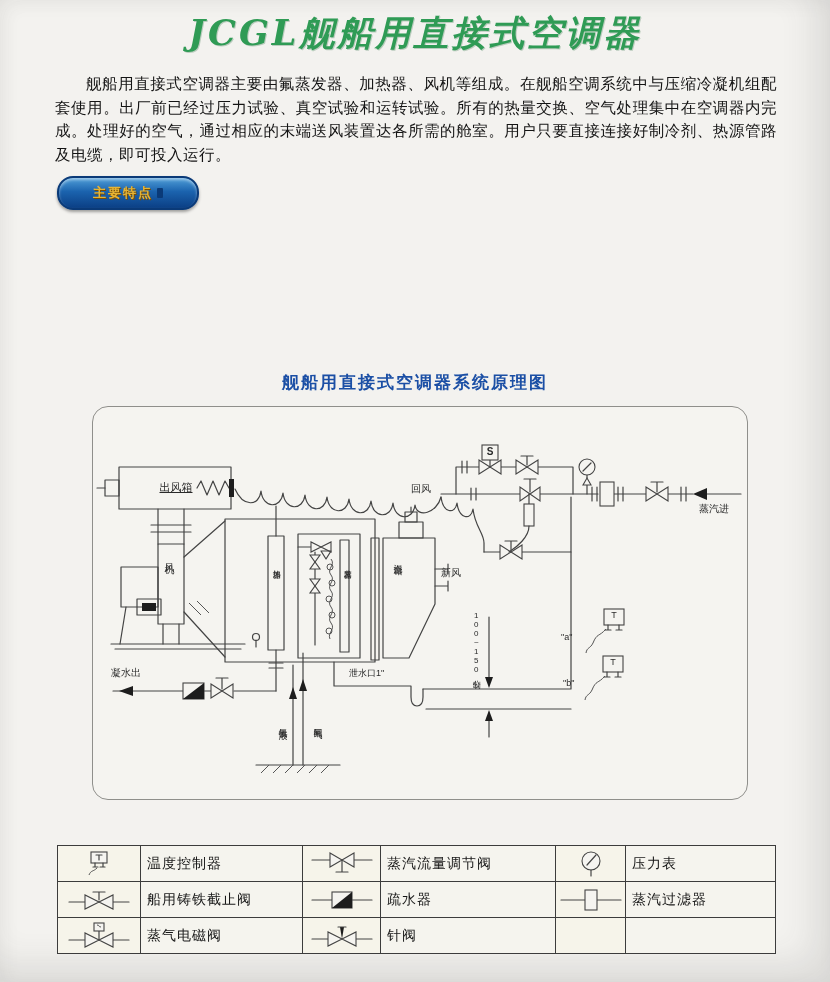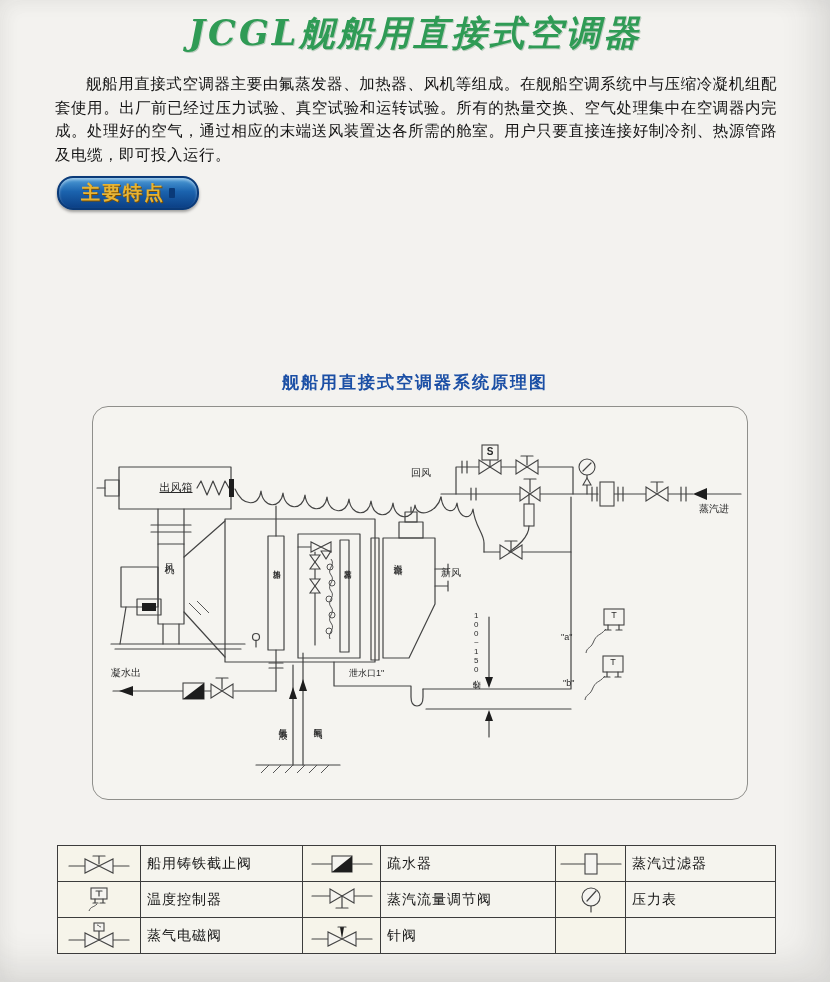--- a/index.html
+++ b/index.html
@@ -22,21 +22,21 @@
     color:#141414;font-weight:500;letter-spacing:.5px;
   }
   .badge{
     position:absolute;left:57px;top:176px;width:138px;height:30px;
     background:linear-gradient(180deg,#4f9ed8 0%,#1b63ae 45%,#0b3f85 100%);
     border:2px solid #0a3a78;border-radius:16px;
     display:flex;align-items:center;justify-content:center;
     box-shadow:0 2px 3px rgba(0,0,0,.35), inset 0 2px 3px rgba(255,255,255,.45);
   }
   .badge-text{
-    font-size:19px;font-weight:bold;letter-spacing:2px;color:#e7b433;
+    font-size:13px;font-weight:bold;letter-spacing:2px;color:#e7b433;
     text-shadow:1px 1px 0 #7a4d00;
   }
   .badge-notch{width:6px;height:10px;background:#0a3a78;margin-left:4px;border-radius:1px;}
   .features{position:absolute;left:88px;top:214px;font-size:15px;line-height:32px;color:#141414;font-weight:500;}
   .features div{white-space:nowrap;}
   .diagram-title{
     position:absolute;left:0;top:371px;width:100%;text-align:center;
     font-size:17px;font-weight:bold;letter-spacing:2px;color:#1b4fa5;
   }
   .diagram{
@@ -222,21 +222,21 @@
         <path class="thin" d="M512,269 C505,277 503,273 499,283 C496,289 493,287 492,293"></path>
       </g>
     </svg>
 
     <div class="dlabel" style="left:53px;top:74px;width:60px;text-align:center;font-size:11px;text-decoration:underline;">出风箱</div>
     <div class="dlabel vlabel" style="left:71px;top:148px;">风机</div>
     <div class="dlabel vlabel" style="left:178px;top:156px;font-size:8px;">加热器</div>
     <div class="dlabel vlabel" style="left:249px;top:156px;font-size:8px;">蒸发器</div>
     <div class="dlabel vlabel" style="left:299px;top:150px;font-size:9px;">混合箱</div>
     <div class="dlabel" style="left:348px;top:160px;">新风</div>
-    <div class="dlabel" style="left:318px;top:60px;">回风</div>
+    <div class="dlabel" style="left:318px;top:76px;">回风</div>
     <div class="dlabel" style="left:606px;top:96px;">蒸汽进</div>
     <div class="dlabel" style="left:18px;top:260px;">凝水出</div>
     <div class="dlabel" style="left:256px;top:262px;font-size:9px;">泄水口1"</div>
     <div class="dlabel vlabel" style="left:378px;top:204px;font-size:8px;letter-spacing:0;">100~150公制</div>
     <div class="dlabel vlabel" style="left:184px;top:314px;font-size:9px;">氟供液</div>
     <div class="dlabel vlabel" style="left:219px;top:314px;font-size:9px;">氟回气</div>
     <div class="dlabel" style="left:468px;top:226px;font-size:9px;">"a"</div>
     <div class="dlabel" style="left:470px;top:272px;font-size:9px;">"b"</div>
     <div class="dlabel" style="left:389px;top:39px;width:16px;text-align:center;font-weight:bold;">S</div>
     <div class="dlabel" style="left:511px;top:204px;width:20px;text-align:center;font-size:9px;">T</div>
@@ -248,20 +248,47 @@
       <col style="width:83px">
         <col style="width:162px">
         <col style="width:78px">
       <col style="width:175px">
         <col style="width:70px">
         <col style="width:150px">
     </colgroup>
     <tbody>
         <tr>
       <td class="sym">
+        <svg width="64" height="30" viewBox="0 0 64 30">
+          <rect class="fl" x="24" y="3" width="16" height="11"></rect>
+          <path class="ln" d="M29,6 L35,6 M32,6 L32,11"></path>
+          <path class="ln" d="M28,14 L28,18 M36,14 L36,18 M26,18 L31,18 M33,18 L38,18"></path>
+          <path class="thin" d="M30,19 C26,23 24,21 22,26"></path>
+        </svg>
+      </td>
+      <td>温度控制器</td>
+      <td class="sym">
+        <svg width="64" height="28" viewBox="0 0 64 28">
+          <path class="ln" d="M2,10 L20,10 M44,10 L62,10"></path>
+          <polygon class="fl" points="20,3 20,17 32,10"></polygon>
+              <polygon class="fl" points="44,3 44,17 32,10"></polygon>
+          <path class="ln" d="M32,10 L32,22 M26,22 L38,22"></path>
+        </svg>
+      </td>
+      <td>蒸汽流量调节阀</td>
+      <td class="sym">
+        <svg width="64" height="30" viewBox="0 0 64 30">
+          <circle class="fl" cx="32" cy="12" r="9"></circle>
+          <path class="ln" d="M28,16 L37,6 M32,21 L32,27"></path>
+        </svg>
+      </td>
+      <td>压力表</td>
+    </tr>
+    <tr>
+      <td class="sym">
         <svg width="64" height="26" viewBox="0 0 64 26">
           <path class="ln" d="M2,15 L18,15 M46,15 L62,15"></path>
           <polygon class="fl" points="18,8 18,22 32,15"></polygon>
               <polygon class="fl" points="46,8 46,22 32,15"></polygon>
           <path class="ln" d="M32,13 L32,5 M26,5 L38,5"></path>
         </svg>
       </td>
       <td>船用铸铁截止阀</td>
       <td class="sym">
         <svg width="64" height="26" viewBox="0 0 64 26">
@@ -271,47 +298,20 @@
         </svg>
       </td>
       <td>疏水器</td>
       <td class="sym">
         <svg width="64" height="26" viewBox="0 0 64 26">
           <path class="ln" d="M2,13 L26,13 M38,13 L62,13"></path>
           <rect class="fl" x="26" y="3" width="12" height="20"></rect>
         </svg>
       </td>
       <td>蒸汽过滤器</td>
-    </tr>
-    <tr>
-      <td class="sym">
-        <svg width="64" height="30" viewBox="0 0 64 30">
-          <rect class="fl" x="24" y="3" width="16" height="11"></rect>
-          <path class="ln" d="M29,6 L35,6 M32,6 L32,11"></path>
-          <path class="ln" d="M28,14 L28,18 M36,14 L36,18 M26,18 L31,18 M33,18 L38,18"></path>
-          <path class="thin" d="M30,19 C26,23 24,21 22,26"></path>
-        </svg>
-      </td>
-      <td>温度控制器</td>
-      <td class="sym">
-        <svg width="64" height="28" viewBox="0 0 64 28">
-          <path class="ln" d="M2,10 L20,10 M44,10 L62,10"></path>
-          <polygon class="fl" points="20,3 20,17 32,10"></polygon>
-              <polygon class="fl" points="44,3 44,17 32,10"></polygon>
-          <path class="ln" d="M32,10 L32,22 M26,22 L38,22"></path>
-        </svg>
-      </td>
-      <td>蒸汽流量调节阀</td>
-      <td class="sym">
-        <svg width="64" height="30" viewBox="0 0 64 30">
-          <circle class="fl" cx="32" cy="12" r="9"></circle>
-          <path class="ln" d="M28,16 L37,6 M32,21 L32,27"></path>
-        </svg>
-      </td>
-      <td>压力表</td>
     </tr>
     <tr>
       <td class="sym">
         <svg width="64" height="30" viewBox="0 0 64 30">
           <path class="ln" d="M2,19 L18,19 M46,19 L62,19"></path>
           <polygon class="fl" points="18,12 18,26 32,19"></polygon>
               <polygon class="fl" points="46,12 46,26 32,19"></polygon>
           <path class="ln" d="M32,19 L32,10"></path>
           <rect class="fl" x="27" y="2" width="10" height="8"></rect>
           <path class="thin" d="M30,4 C33,4 31,6 34,6"></path>

